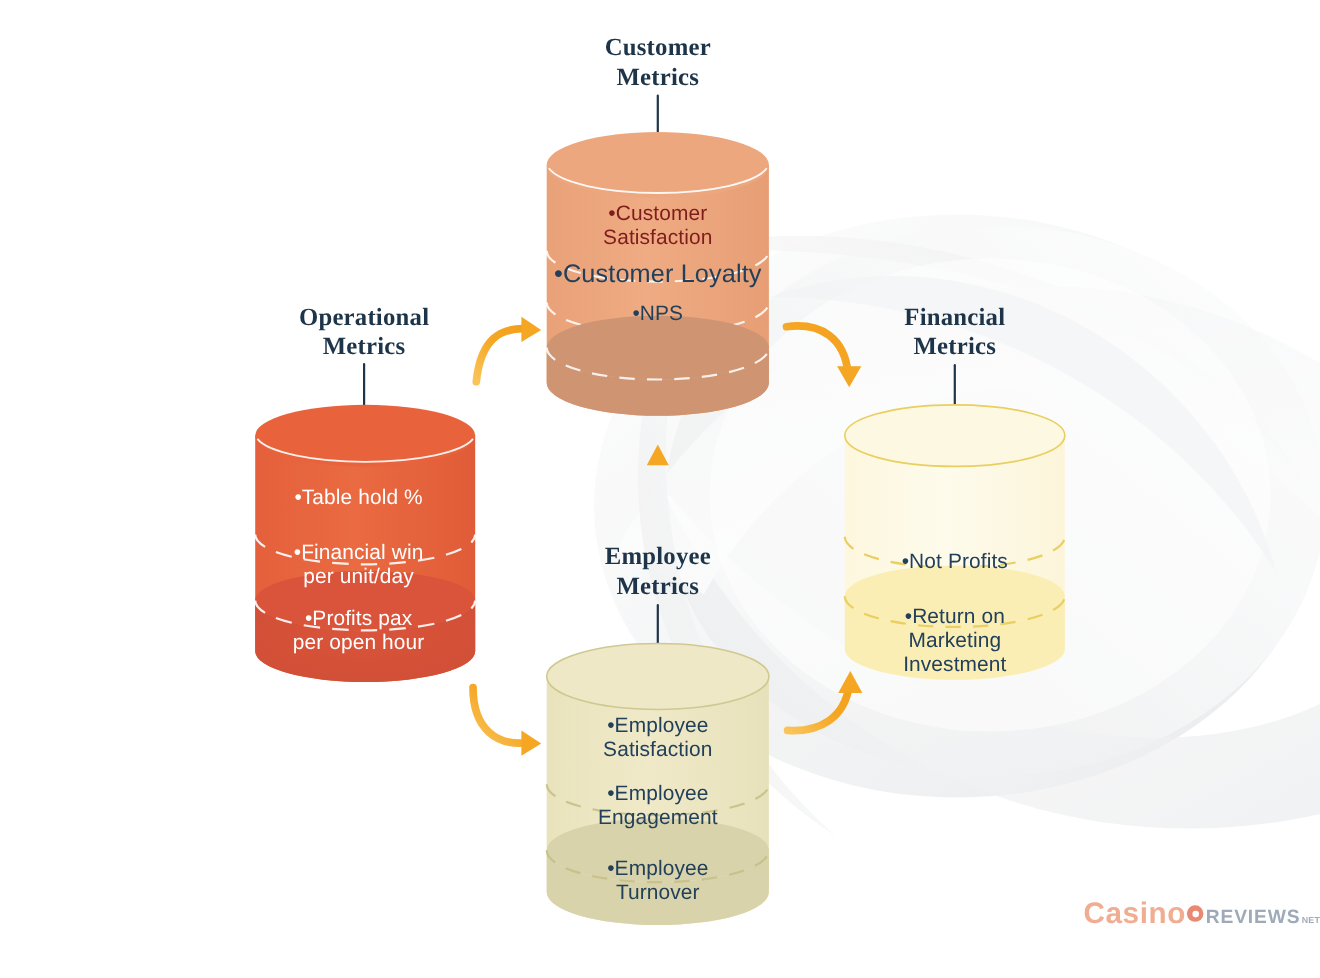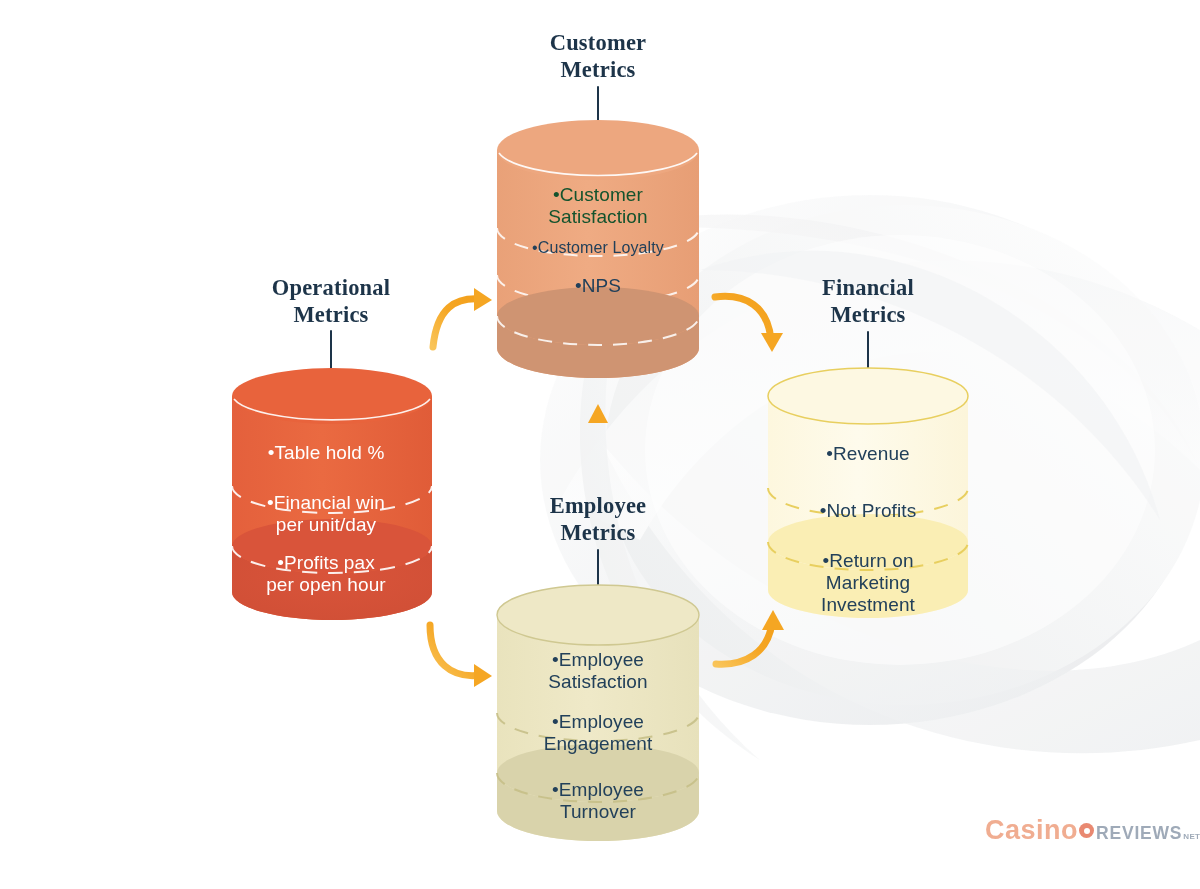--- a/index.html
+++ b/index.html
@@ -187,23 +187,23 @@
       <path d="M2 33 A101 28 0 0 0 200 33" fill="none" stroke="#ffffff" stroke-width="1.6" opacity="0.92"></path>
 
       <path d="M0 108 A101 28 0 0 0 202 108" fill="none" stroke="#ffffff" stroke-width="2" stroke-dasharray="14 11" opacity="0.85"></path>
       <path d="M0 155 A101 28 0 0 0 202 155" fill="none" stroke="#ffffff" stroke-width="2" stroke-dasharray="14 11" opacity="0.85"></path>
 
       <path d="M0 196 A101 29 0 0 0 202 196 L202 228 A101 30 0 0 1 0 228 Z" fill="#cf9472"></path>
       <ellipse cx="101" cy="196" rx="101" ry="29" fill="#cf9472"></ellipse>
       <path d="M0 196 A101 29 0 0 0 202 196" fill="none" stroke="#ffffff" stroke-width="2" stroke-dasharray="14 11" opacity="0.85"></path>
     </svg>
     <div class="labels">
-      <div class="seg" style="top:62px;height:48px;font-size:19px;color:#14532d;">•Customer
+      <div class="seg" style="top:62px;height:48px;font-size:19px;color:#7f1d1d;">•Customer
 Satisfaction</div>
-      <div class="seg" style="top:115px;height:26px;font-size:16px;color:#22405a;">•Customer Loyalty</div>
+      <div class="seg" style="top:115px;height:26px;font-size:23px;color:#22405a;">•Customer Loyalty</div>
       <div class="seg" style="top:153px;height:26px;font-size:19px;color:#22405a;">•NPS</div>
     </div>
   </div>
 
   <div class="title-grp" style="left:498px;top:492px;width:200px;">
     <div class="ttl">Employee
 Metrics</div>
   </div>
   <div class="leader" style="left:598px;top:549px;">
     <div class="stem" style="height:51px;"></div>
@@ -255,21 +255,20 @@
         </linearGradient>
       </defs>
       <path d="M0 28 L0 222 A100 28 0 0 0 200 222 L200 28 Z" fill="url(#fiBody)"></path>
       <ellipse cx="100" cy="28" rx="100" ry="28" fill="#fdf8e2" stroke="#e8cf5f" stroke-width="1.5"></ellipse>
       <path d="M0 120 A100 28 0 0 0 200 120" fill="none" stroke="#e8cf5f" stroke-width="2" stroke-dasharray="14 11"></path>
       <path d="M0 174 A100 28 0 0 0 200 174 L200 222 A100 28 0 0 1 0 222 Z" fill="#faeeb4"></path>
       <ellipse cx="100" cy="174" rx="100" ry="28" fill="#faeeb4"></ellipse>
       <path d="M0 174 A100 28 0 0 0 200 174" fill="none" stroke="#e8cf5f" stroke-width="2" stroke-dasharray="14 11"></path>
     </svg>
     <div class="labels">
-      <div class="seg" style="top:73px;height:26px;font-size:19px;color:#22405a;">•Revenue</div>
       <div class="seg" style="top:130px;height:26px;font-size:19px;color:#22405a;">•Not Profits</div>
       <div class="seg" style="top:180px;height:70px;font-size:19px;color:#22405a;">•Return on
 Marketing
 Investment</div>
     </div>
   </div>
 
   <svg class="bg-art" viewBox="0 0 1200 889">
     <defs>
       <linearGradient id="arrGrad" x1="0" y1="1" x2="1" y2="0">

